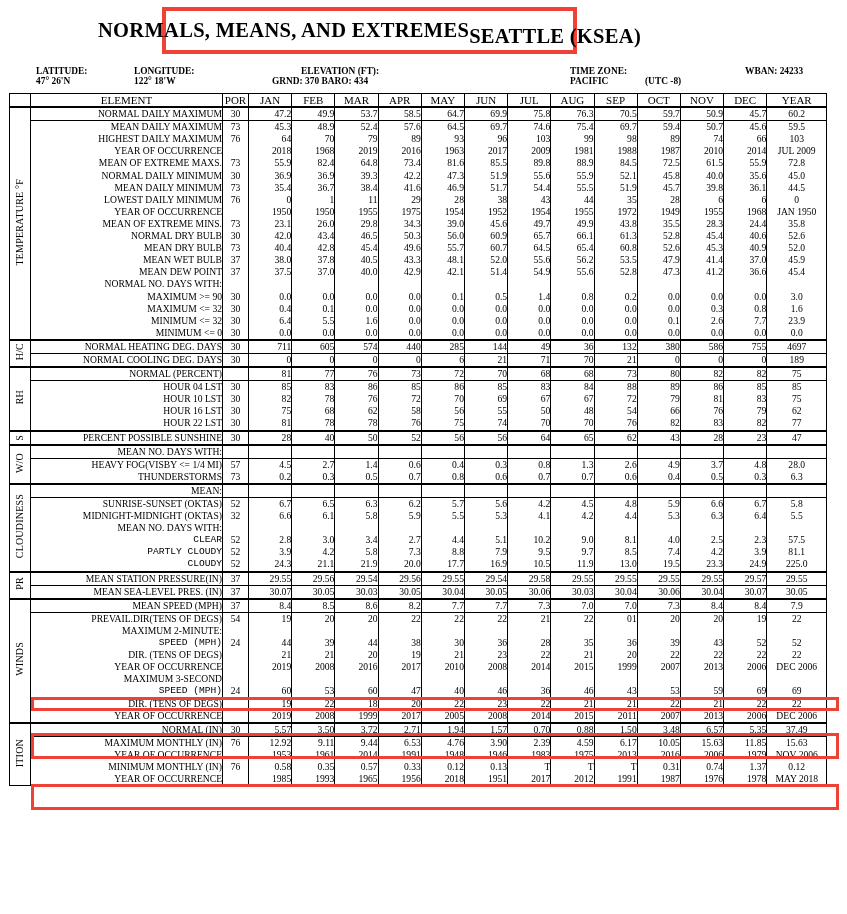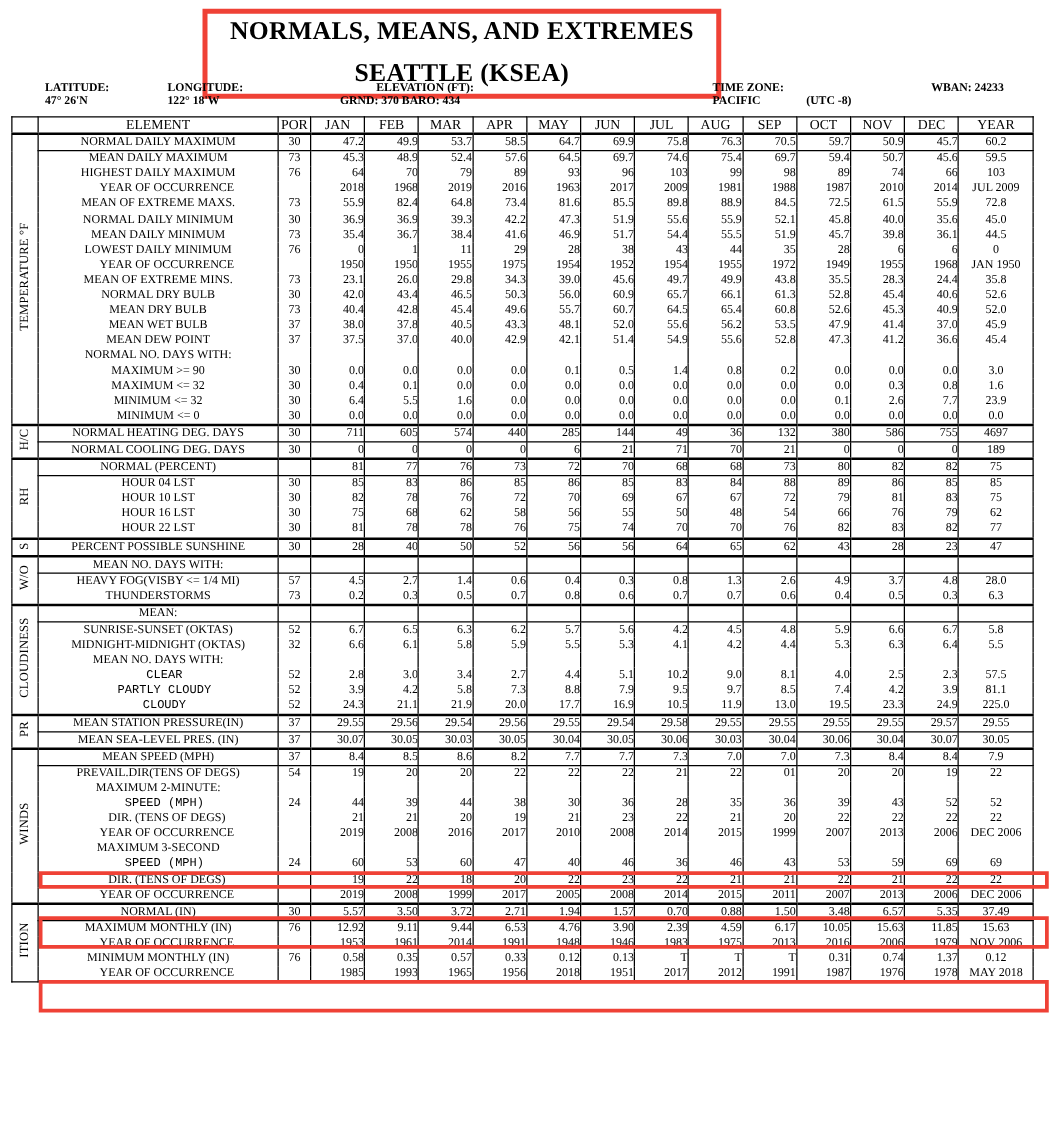--- a/index.html
+++ b/index.html
@@ -13,24 +13,24 @@
   #page {
     position: relative;
     width: 847px; height: 914px;
     background: #ffffff;
   }
 
   
   .title-wrap {
     position: absolute;
     left: 162px; top: 7px;
-    width: 415px; height: 72px;
+    width: 415px; height: 47px;
     border: 4px solid #ef4136;
     background: #ffffff;
-    display: flex; flex-direction: column;
+    display: flex; flex-direction: row;
     align-items: center; justify-content: center;
   }
   .title-line1 {
     font-size: 20.5px; font-weight: bold;
     letter-spacing: 0.3px; color: #000;
     line-height: 1.05; white-space: nowrap;
   }
   .title-line2 {
     font-size: 20.5px; font-weight: bold;
     letter-spacing: 0.3px; color: #000;
@@ -101,21 +101,21 @@
     letter-spacing: 0.2px;
     border-right: 1px solid #000;
   }
   td.grp .vert {
     writing-mode: vertical-rl;
     transform: rotate(180deg);
     display: inline-block;
     white-space: nowrap;
   }
   td.ele {
-    text-align: center;
+    text-align: right;
     padding-left: 6px;
     border-right: 1px solid #000;
     margin-top: 12px;
   }
   td.ele.ind  { padding-left: 14px; }
   td.ele.ind2 { padding-left: 10px; font-family: Liberation Mono, monospace; }
   td.por {
     text-align: center;
     border-right: 2px solid #000;
   }

